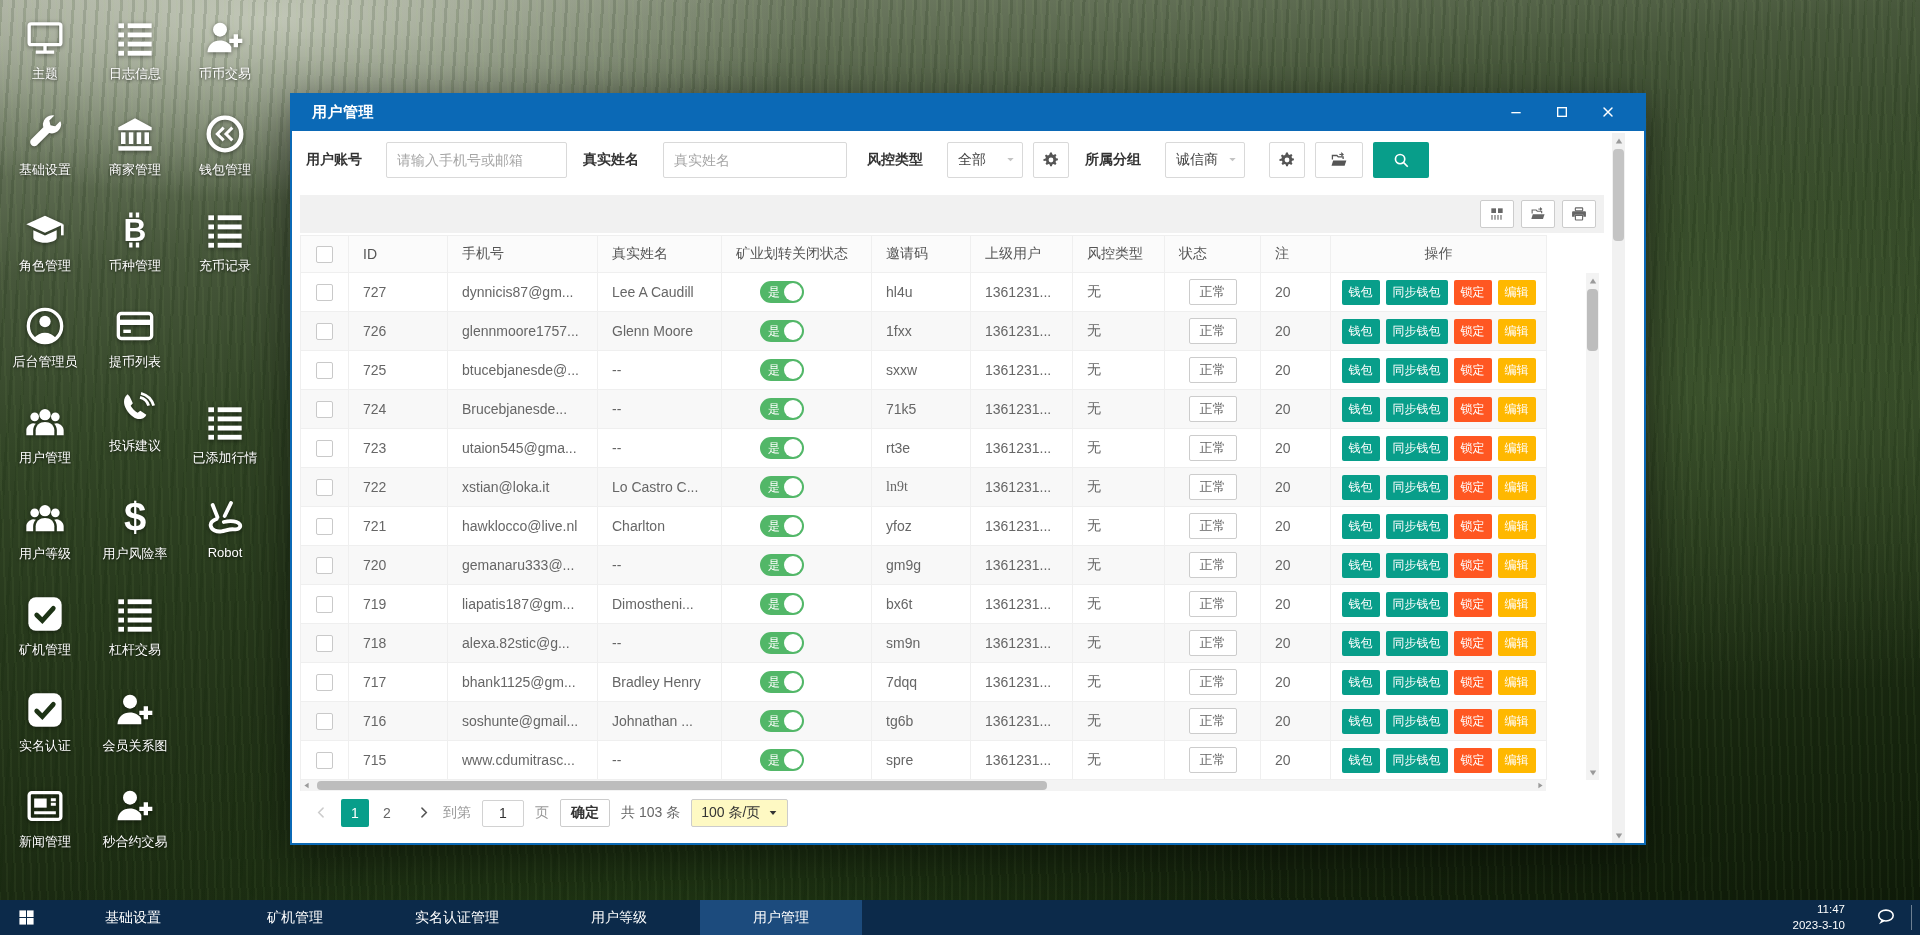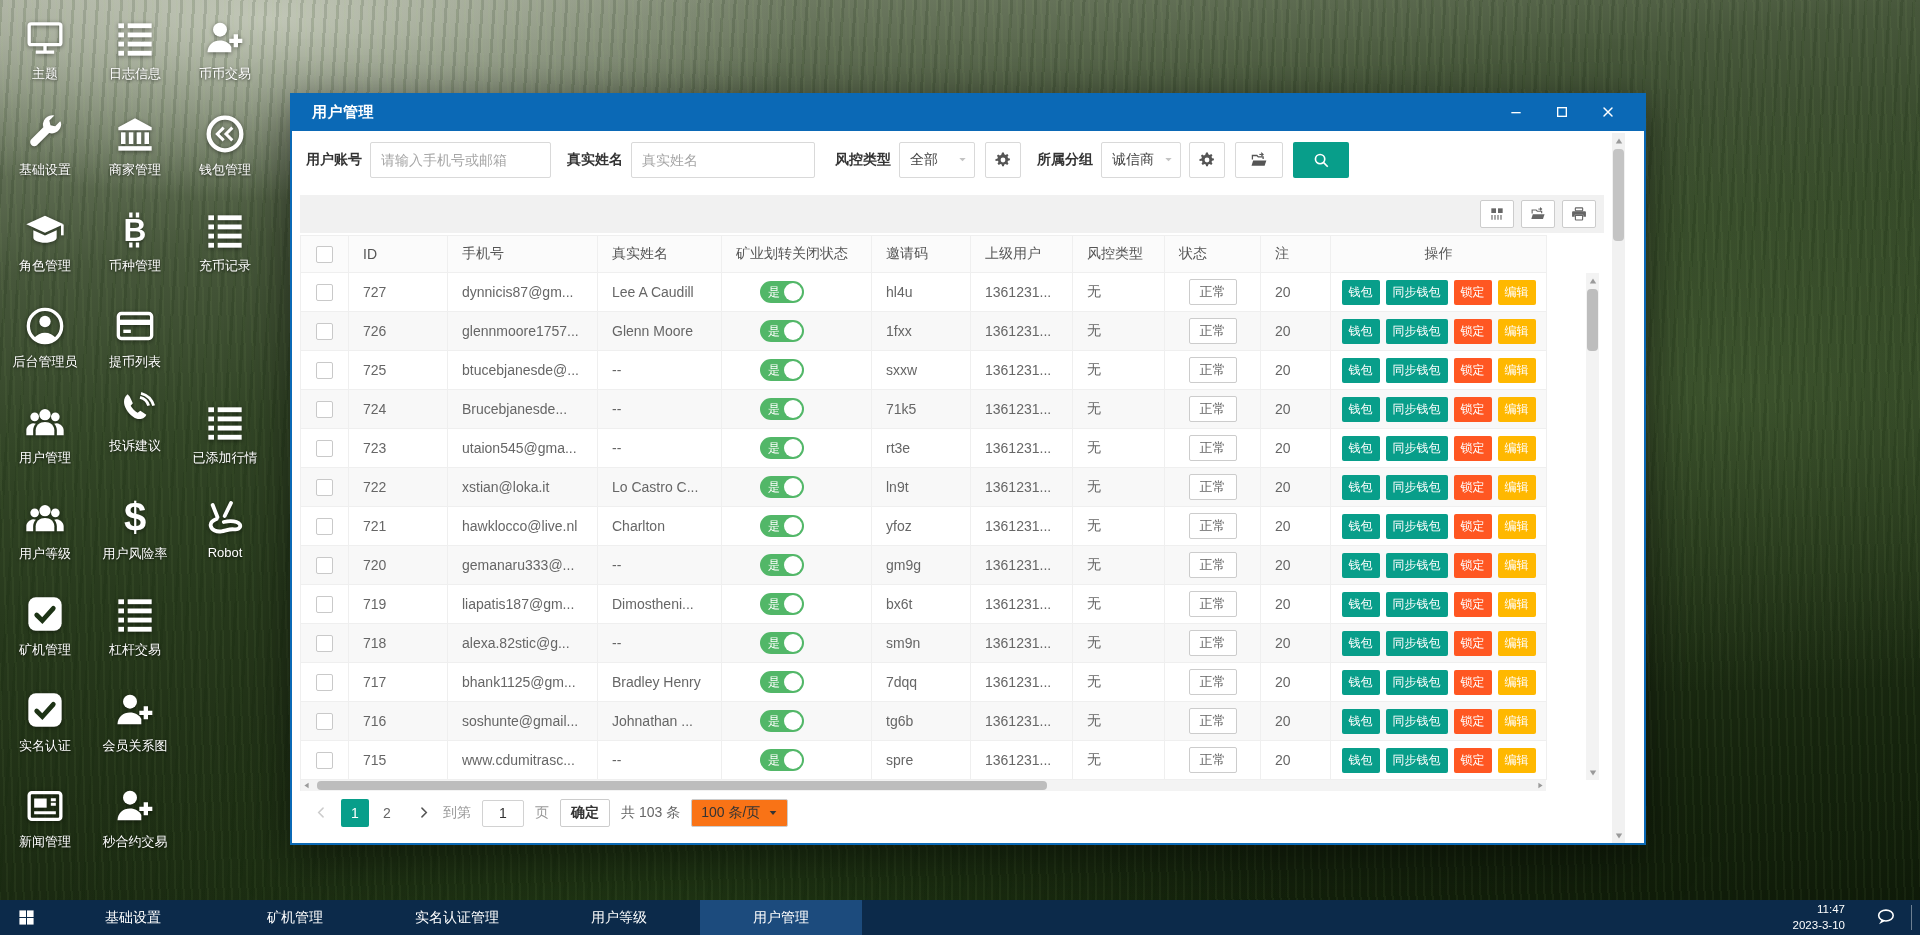--- a/index.html
+++ b/index.html
@@ -34,21 +34,21 @@
   .wtitle { margin-left:22px; font-size:15px; font-weight:600; letter-spacing:.5px; }
   .wctrls { margin-left:auto; margin-right:30px; display:flex; gap:30px; }
   .wbtn { width:16px; height:16px; color:#fff; cursor:pointer; }
   .wbtn svg { width:16px; height:16px; }
 
   .content { position:relative; height:710px; background:#fff; overflow:hidden; }
 
   
   .filterbar { position:absolute; left:0; top:10px; height:38px; display:flex; align-items:center; }
   .flabel { font-size:14px; font-weight:600; color:#333; white-space:nowrap; }
-  .ml14{margin-left:14px}.ml8{margin-left:8px}.ml10{margin-left:10px}.ml16{margin-left:16px}.ml20{margin-left:20px}
+  .ml14{margin-left:14px}.ml8{margin-left:24px}.ml10{margin-left:10px}.ml16{margin-left:16px}.ml20{margin-left:20px}
   .finput { height:36px; border:1px solid #d9d9d9; border-radius:2px; padding:0 10px; font-size:14px; color:#333;
     font-family:inherit; outline:none; }
   .finput::placeholder { color:#a6a6a6; }
   .w181{width:181px}.w184{width:184px}
   .fselect { height:36px; border:1px solid #d9d9d9; border-radius:2px; background:#fff; display:flex; align-items:center;
     padding:0 6px 0 10px; font-size:14px; color:#444; cursor:pointer; overflow:hidden; white-space:nowrap; }
   .fselect .sel-arrow { margin-left:auto; color:#c3c3c3; }
   .fselect .sel-arrow svg { width:11px; height:11px; }
   .w76{width:76px}.w80{width:80px}
   .ficonbtn { height:36px; width:36px; border:1px solid #d9d9d9; border-radius:2px; background:#fff; color:#555;
@@ -114,21 +114,21 @@
   .pg-page { display:inline-block; min-width:28px; height:28px; line-height:28px; text-align:center; color:#666;
     border-radius:2px; cursor:pointer; margin-right:4px; }
   .pg-page.active { background:var(--teal); color:#fff; }
   .pg-gray { color:#999; }
   .pg-input { width:42px; height:27px; border:1px solid #d2d2d2; border-radius:2px; text-align:center; font-size:14px;
     color:#333; font-family:inherit; outline:none; }
   .pg-confirm { height:28px; padding:0 10px; border:1px solid #ccc; border-radius:2px; background:#fff; color:#333;
     font-size:14px; font-weight:600; font-family:inherit; cursor:pointer; }
   .pg-total { color:#666; }
   .pg-size { height:28px; border:1px solid #ccc; border-radius:2px; display:flex; align-items:center; gap:8px;
-    padding:0 9px; color:#333; cursor:pointer; background:#f97316; }
+    padding:0 9px; color:#333; cursor:pointer; background:#fef9c3; }
   .pg-size svg { width:10px; height:10px; color:#333; }
 
   
   .taskbar { position:absolute; left:0; bottom:0; width:1920px; height:35px; background:var(--navy); display:flex; align-items:stretch; }
   .startbtn { width:52px; display:flex; align-items:center; justify-content:center; color:#fff; cursor:pointer; }
   .startbtn svg { width:17px; height:17px; }
   .taskitems { display:flex; }
   .titem { width:162px; display:flex; align-items:center; justify-content:center; color:#fff; font-size:14px; cursor:pointer; }
   .titem.active { background:var(--navyActive); }
   .clock { position:absolute; right:75px; top:0; height:35px; display:flex; flex-direction:column; justify-content:center;
@@ -643,21 +643,21 @@
               </div>
               <div class="tcell td-id" style="width: 99px;">722</div>
               <div class="tcell td-phone" style="width: 150px;">xstian@loka.it</div>
               <div class="tcell td-name" style="width: 124px;">Lo Castro C...</div>
               <div class="tcell td-mining" style="width: 150px;">
                 <span class="toggle">
                   <span class="toggle-txt">是</span>
                   <span class="toggle-knob"></span>
                 </span>
               </div>
-              <div class="tcell td-invite" style="width: 99px;">ln9t</div>
+              <div class="tcell td-invite" style="width: 99px; font-family: Liberation Serif, serif;">ln9t</div>
               <div class="tcell td-parent" style="width: 102px;">1361231...</div>
               <div class="tcell td-risk" style="width: 92px;">无</div>
               <div class="tcell td-status" style="width: 96px;">
                 <span class="badge">正常</span>
               </div>
               <div class="tcell td-reg" style="width: 70px;">20</div>
               <div class="tcell td-ops" style="width: 216px;">
                 <span class="abtn abtn-0">钱包</span>
                 <span class="abtn abtn-1">同步钱包</span>
                 <span class="abtn abtn-2">锁定</span>

